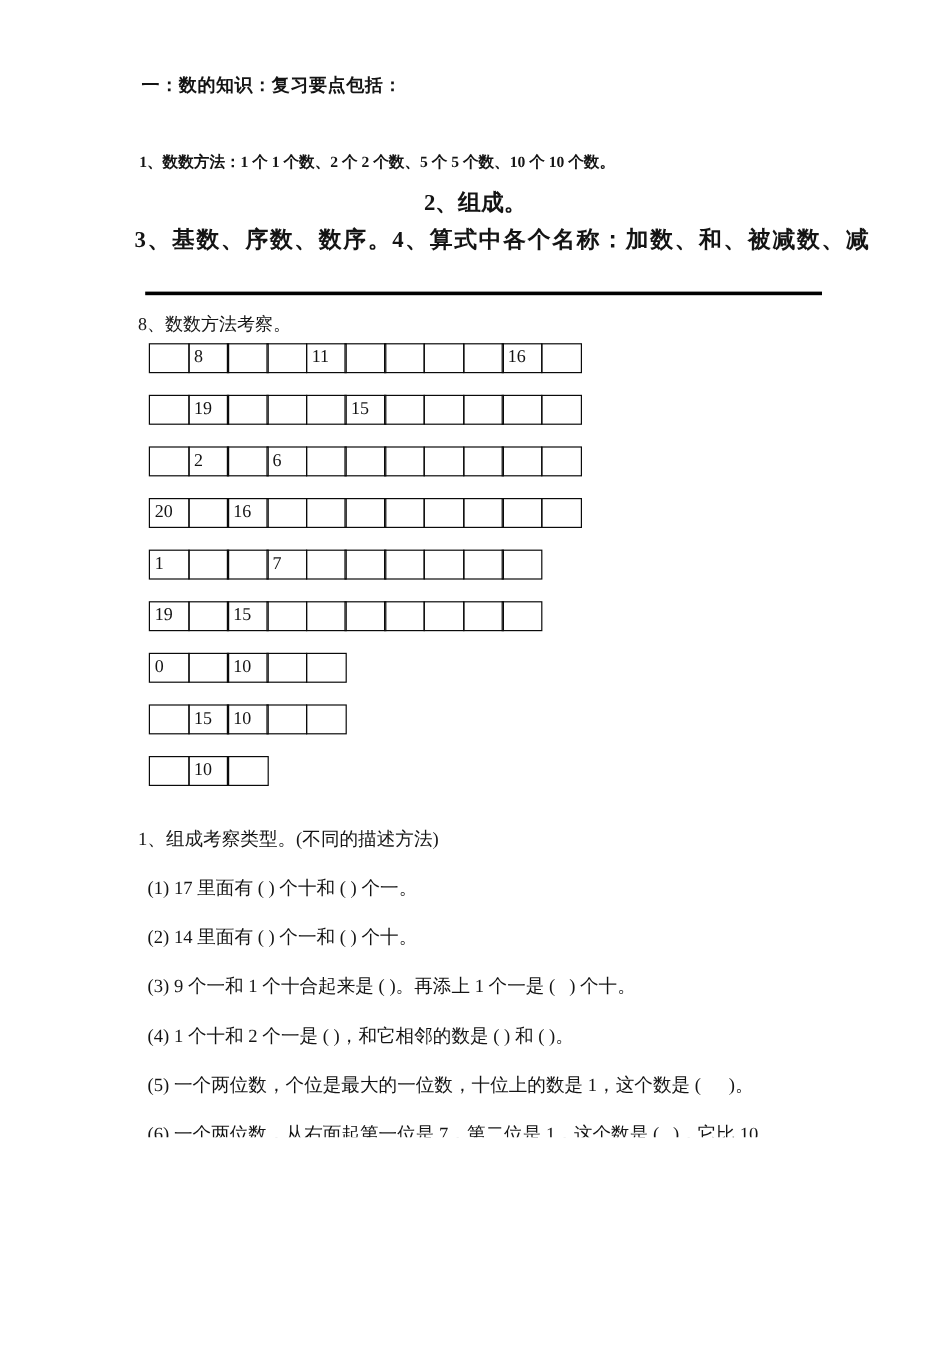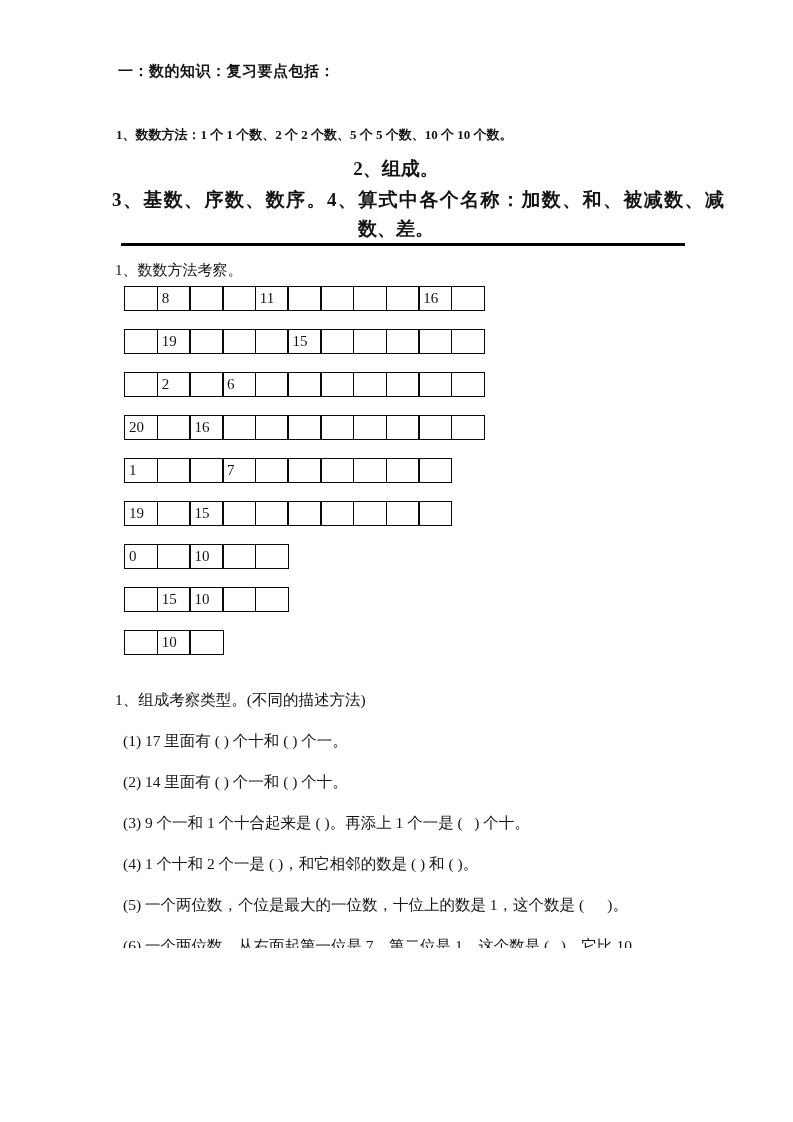--- a/index.html
+++ b/index.html
@@ -44,25 +44,24 @@
 </style>
 </head>
 <body>
 
 <div class="page">
 
   <div class="abs h1">一：数的知识：复习要点包括：</div>
   <div class="abs h3">1、数数方法：1 个 1 个数、2 个 2 个数、5 个 5 个数、10 个 10 个数。</div>
   <div class="abs h4">2、组成。</div>
   <div class="abs h5">3、基数、序数、数序。4、算式中各个名称：加数、和、被减数、减</div>
-  <div class="abs h6">数、差。</div>
 
   <div class="abs rule"></div>
 
-  <div class="abs sec1">1、数数方法考察。</div>
+  <div class="abs sec1">8、数数方法考察。</div>
   <div class="abs tables">
       <div class="crow">
         <div class="ccell"></div>
         <div class="ccell">8</div>
         <div class="ccell"></div>
         <div class="ccell"></div>
         <div class="ccell">11</div>
         <div class="ccell"></div>
         <div class="ccell"></div>
         <div class="ccell"></div>

